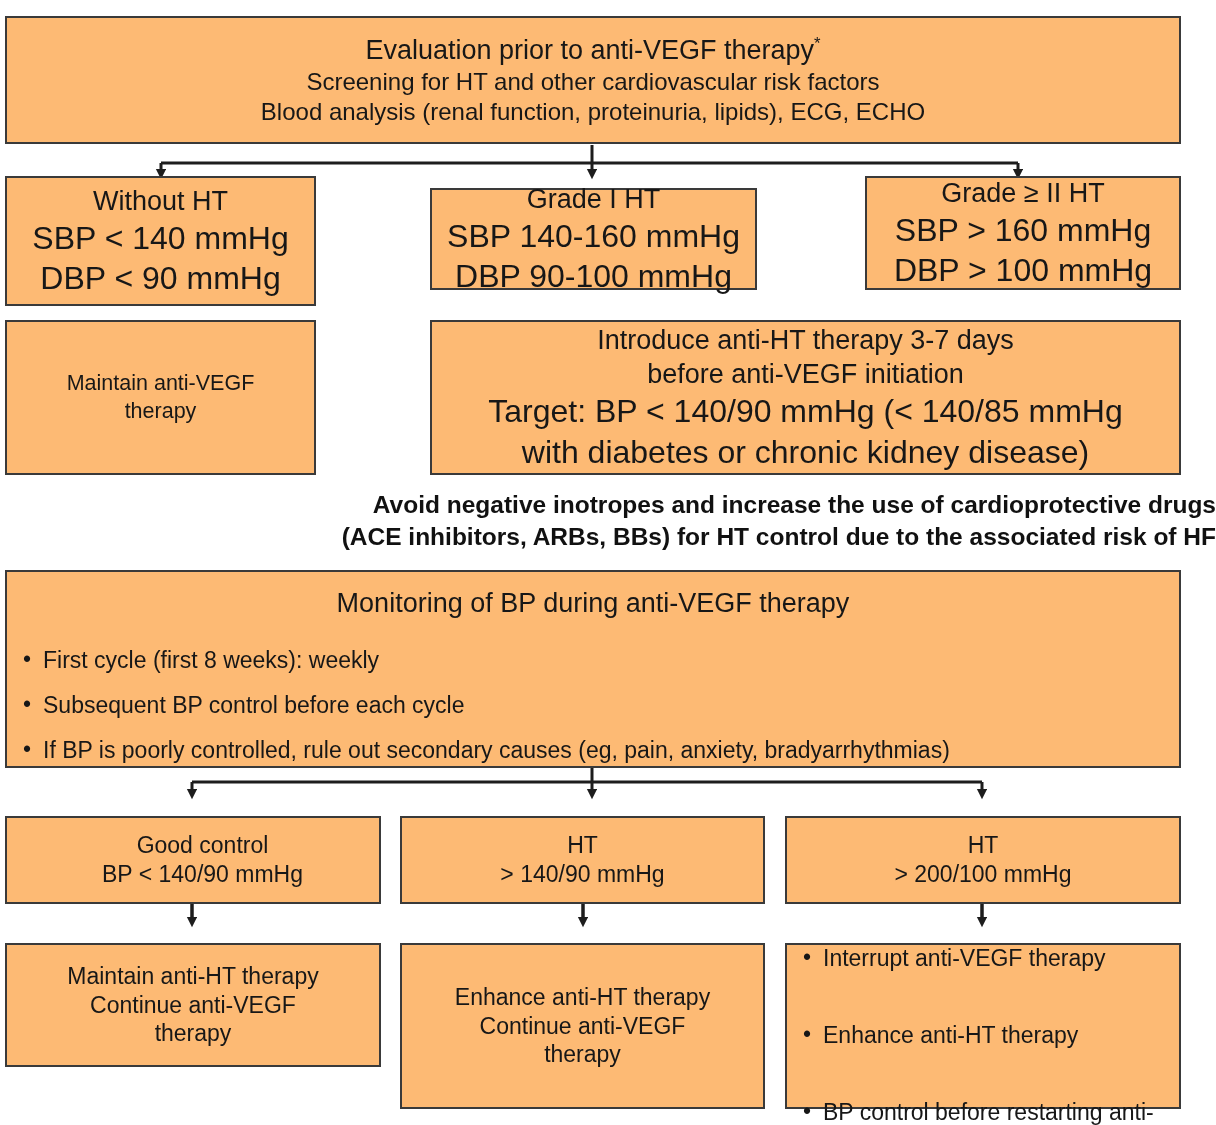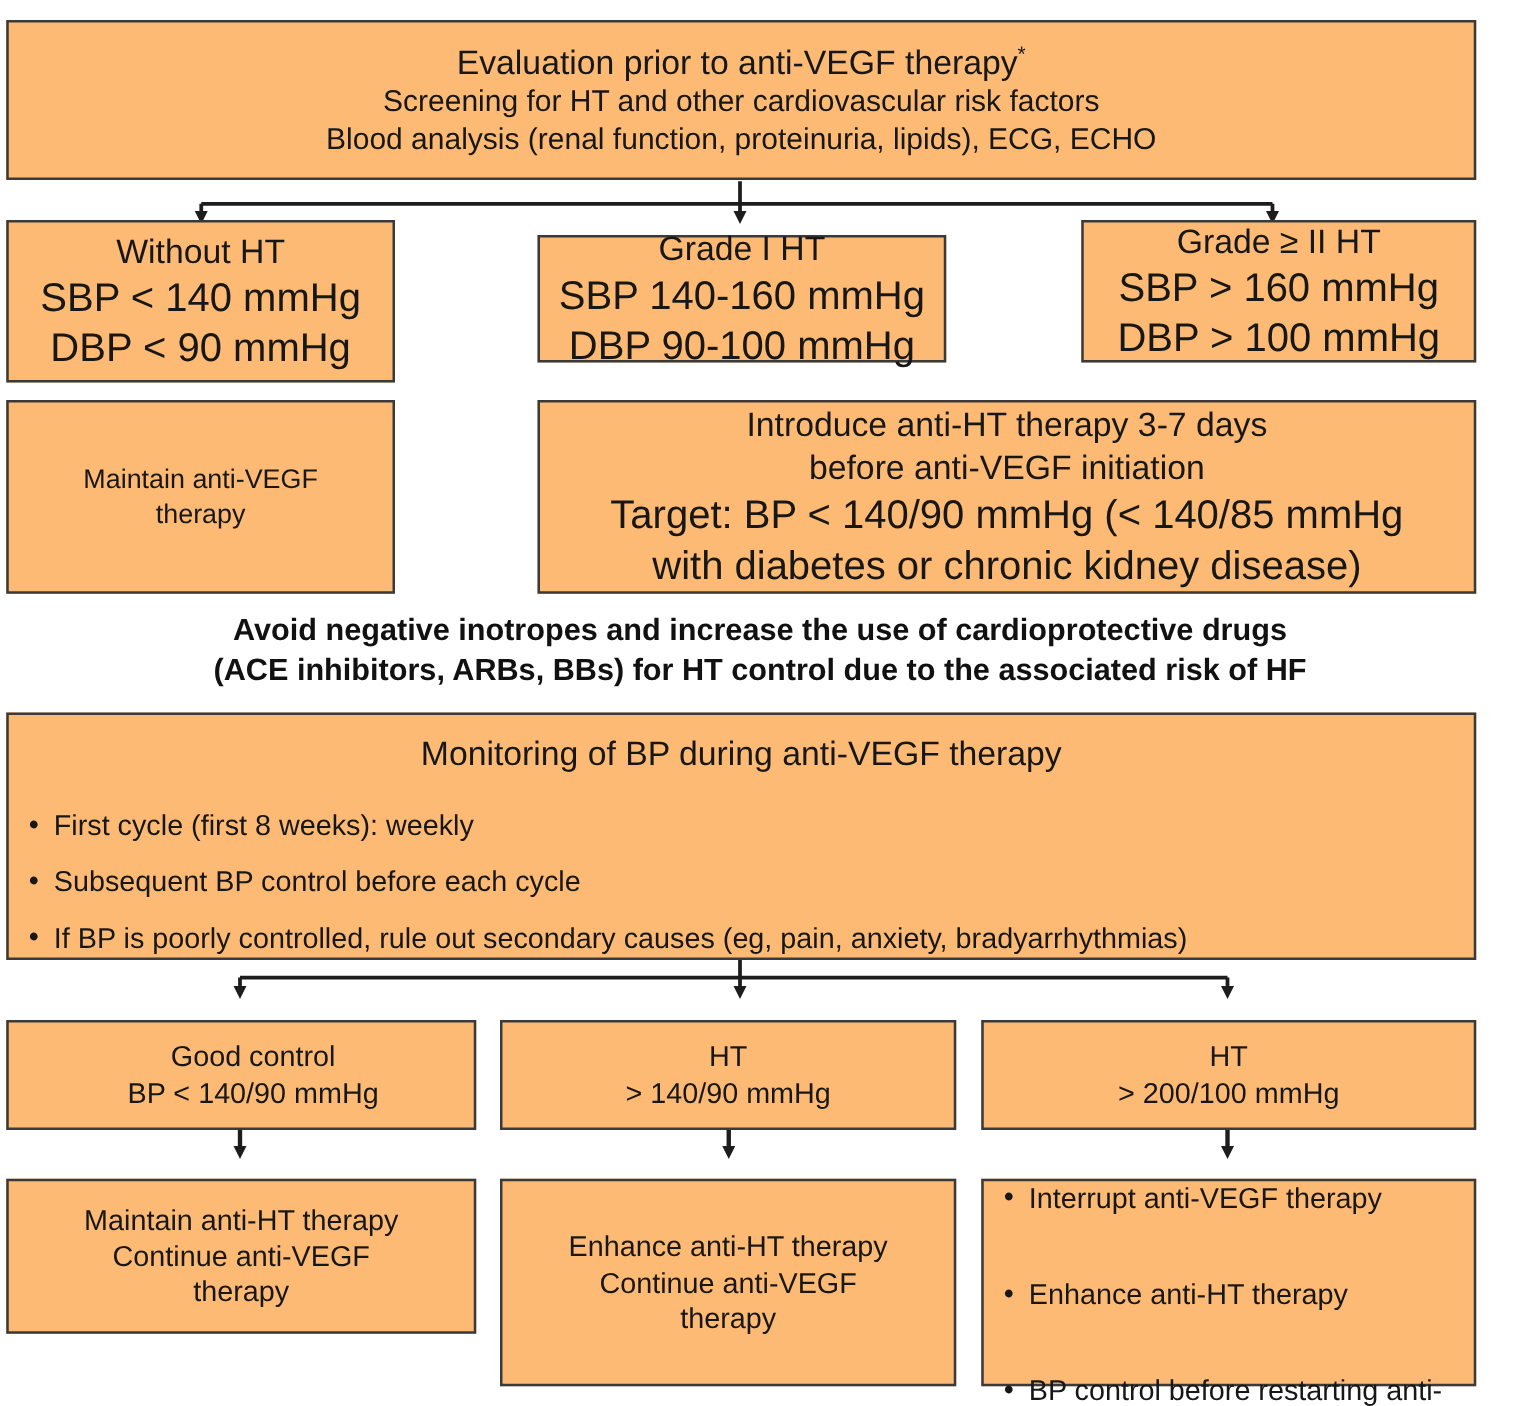--- a/index.html
+++ b/index.html
@@ -64,21 +64,21 @@
   .bullets li::before {
     content: "\2022";
     position: absolute;
     left: 2px;
     top: -1px;
   }
   .bullets.wrap li { white-space: normal; margin-top: 48px; }
 
   .warning {
     position: absolute;
-    text-align: center;
+    text-align: right;
     font-weight: bold;
     font-size: 24.5px;
     line-height: 1.3;
     color: #111111;
     width: 100%;
     left: 0;
   }
 
   svg.connector {
     position: absolute;

